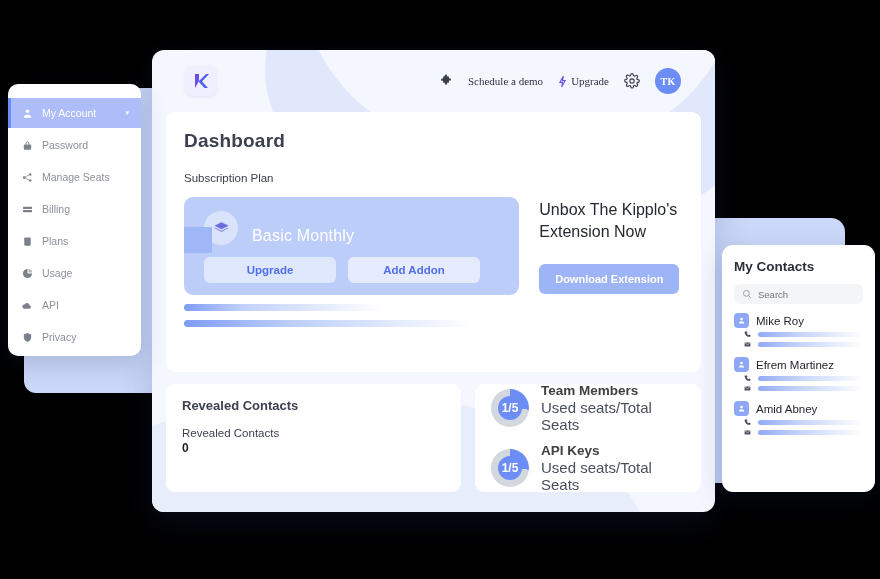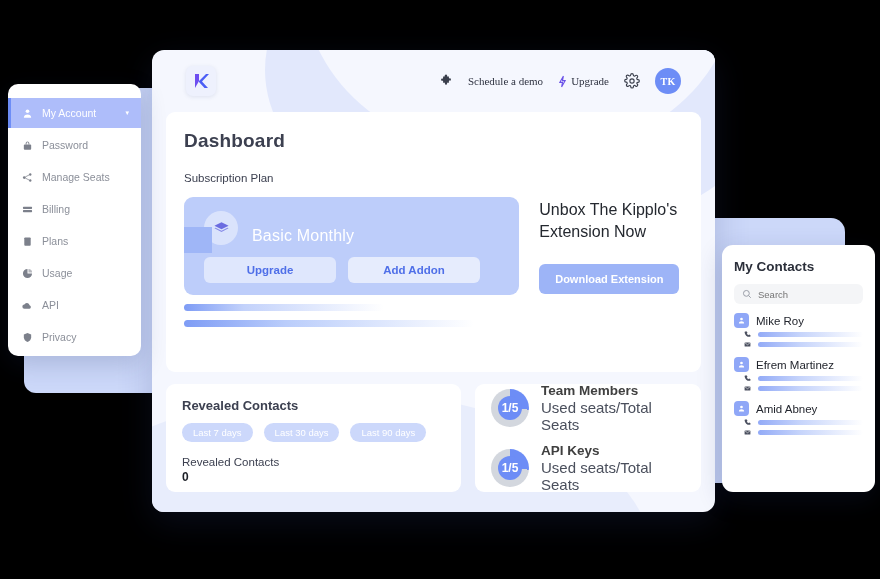--- a/index.html
+++ b/index.html
@@ -311,25 +311,20 @@
         </div>
       </div>
 
       <div class="ghost-bar" id="ghost-1"></div>
       <div class="ghost-bar" id="ghost-2"></div>
     </div>
 
     <div id="bottom-row">
       <div class="bottom-card" id="revealed-card">
         <div class="card-title">Revealed Contacts</div>
-        <div id="chips">
-          <span class="chip">Last 7 days</span>
-          <span class="chip">Last 30 days</span>
-          <span class="chip">Last 90 days</span>
-        </div>
         <div id="revealed-sub">Revealed Contacts</div>
         <div id="revealed-count">0</div>
       </div>
 
       <div class="bottom-card" id="stats-card">
         <div class="stat-row">
           <div class="donut">
             <div class="ring"></div>
             <div class="hole">1/5</div>
           </div>

